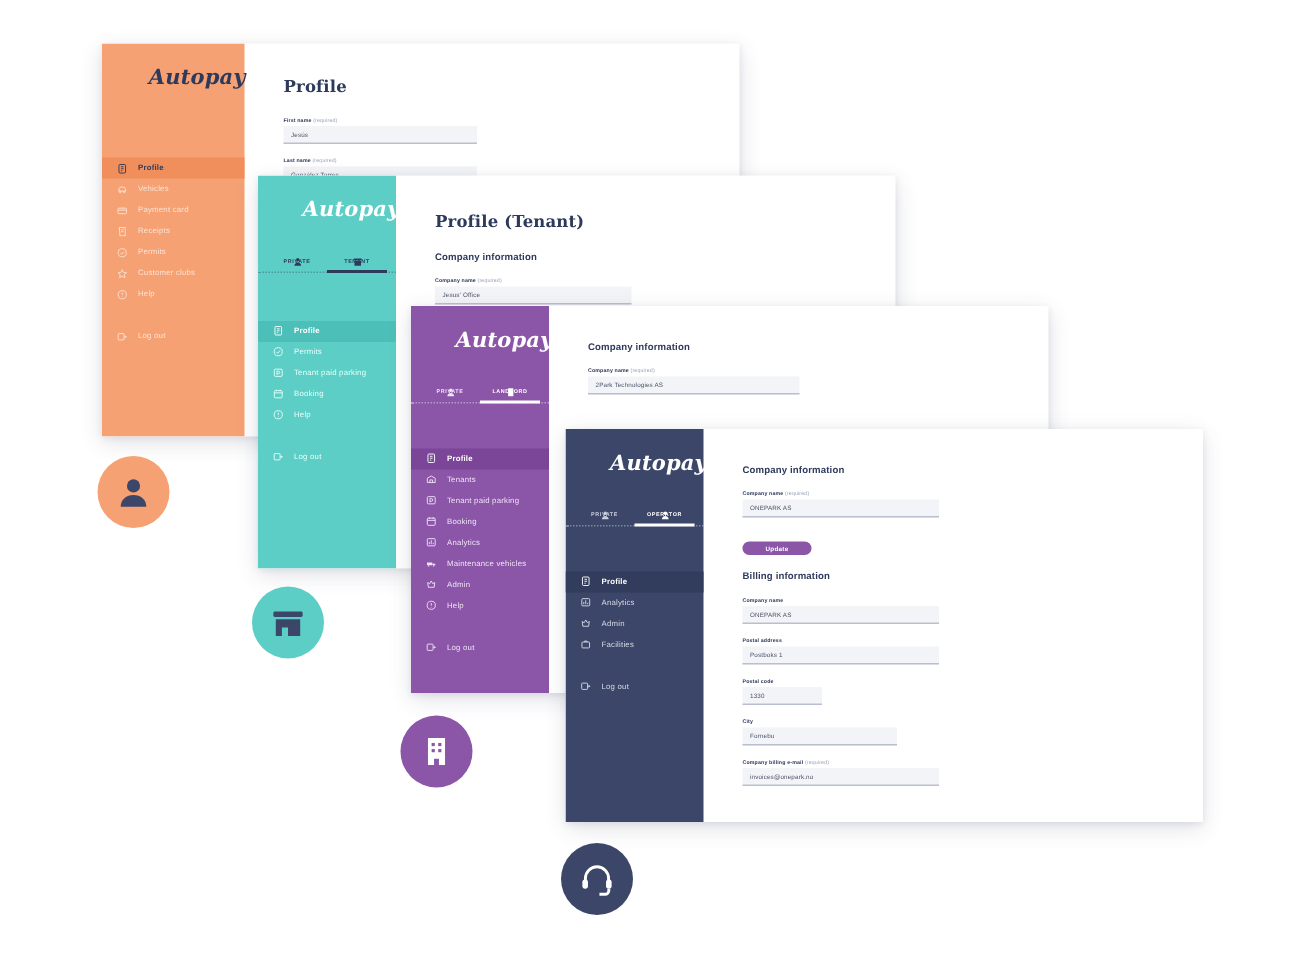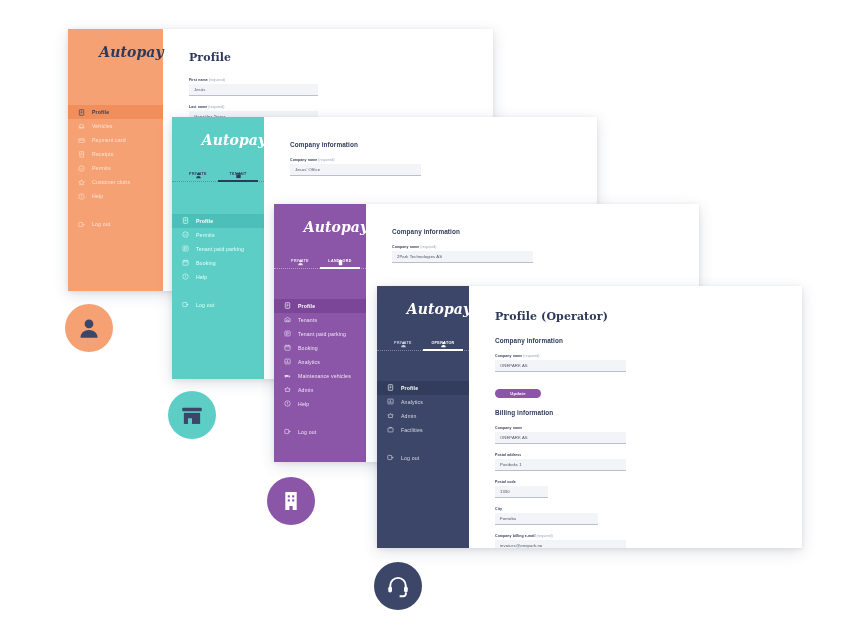--- a/index.html
+++ b/index.html
@@ -393,20 +393,21 @@
                 <rect x="1.8" y="3.2" width="9" height="9.6" rx="1.2"></rect>
                 <path d="M11 8h3.2M12.6 6.4L14.2 8l-1.6 1.6"></path>
               </svg>
           </span>
           <span>Log out</span>
         </div>
       </div>
     </div>
 
     <div class="content" style="padding-top:24px;">
+      <h1 class="page-title">Profile (Tenant)</h1>
       <h2 class="section-title">Company information</h2>
       <div class="field">
         <span class="field-label">
           <span>Company name</span>
           <span class="req">(required)</span>
         </span>
         <div class="field-input" style="width:126px;">Jesus' Office</div>
       </div>
     </div>
   </div>
@@ -610,21 +611,20 @@
                 <rect x="1.8" y="3.2" width="9" height="9.6" rx="1.2"></rect>
                 <path d="M11 8h3.2M12.6 6.4L14.2 8l-1.6 1.6"></path>
               </svg>
           </span>
           <span>Log out</span>
         </div>
       </div>
     </div>
 
     <div class="content" style="padding-top:24px;">
-      <h1 class="page-title">Profile (Operator)</h1>
       <h2 class="section-title">Company information</h2>
 
       <div class="field">
         <span class="field-label">
           <span>Company name</span>
           <span class="req">(required)</span>
         </span>
         <div class="field-input" style="width:126px;">ONEPARK AS</div>
       </div>
 

